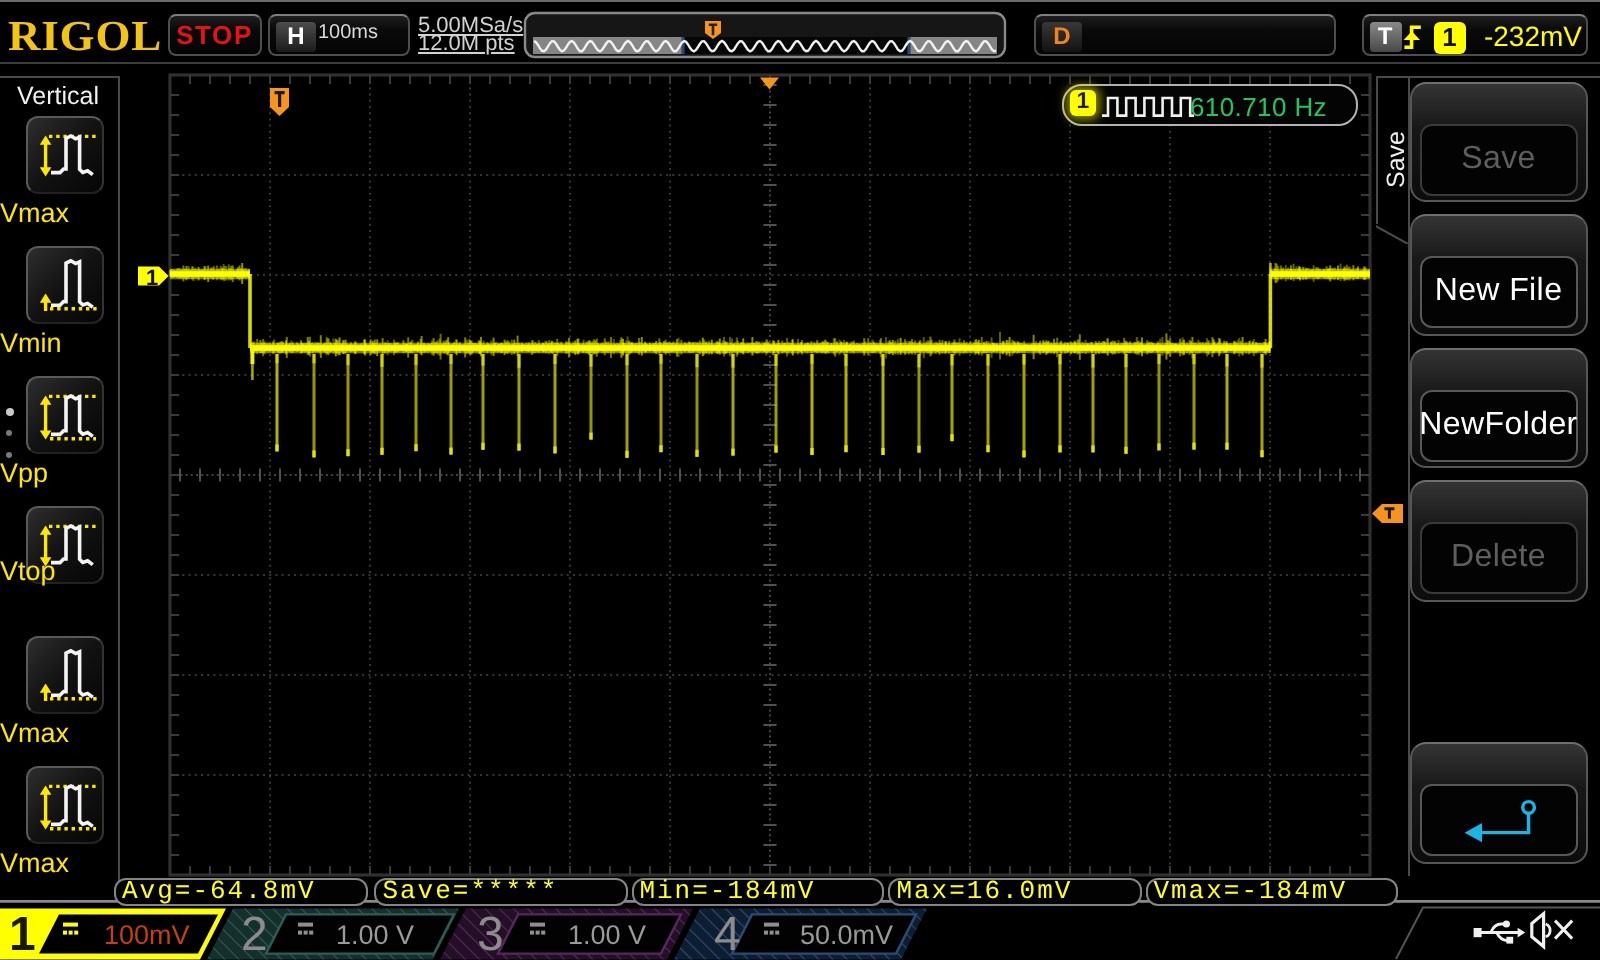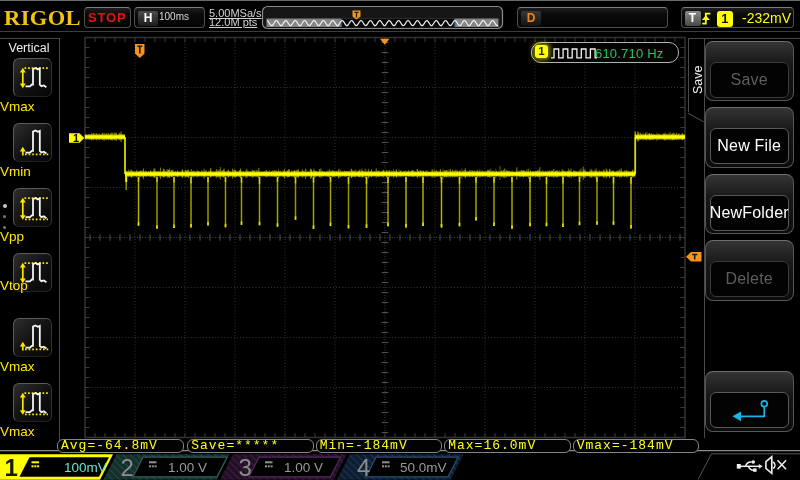--- a/index.html
+++ b/index.html
@@ -1598,16 +1598,16 @@
   </div>
 <div class="mbox" style="left:57px">Avg=-64.8mV</div>
 <div class="mbox" style="left:187.2px">Save=*****</div>
 <div class="mbox" style="left:315.7px">Min=-184mV</div>
 <div class="mbox" style="left:444.2px">Max=16.0mV</div>
 <div class="mbox" style="left:572.7px">Vmax=-184mV</div>
 <div class="chdig" style="left:4.5px;color:#1a1a00;font-weight:bold">1</div>
 <div class="chdig" style="left:120.5px">2</div>
 <div class="chdig" style="left:238.5px">3</div>
 <div class="chdig" style="left:357px">4</div>
-<div class="chval" style="left:64px;color:#5eead4">100mV</div>
+<div class="chval" style="left:52px;color:#c2410c">100mV</div>
 <div class="chval" style="left:168px">1.00 V</div>
 <div class="chval" style="left:284px">1.00 V</div>
 <div class="chval" style="left:400px">50.0mV</div>
 
 </body></html>

